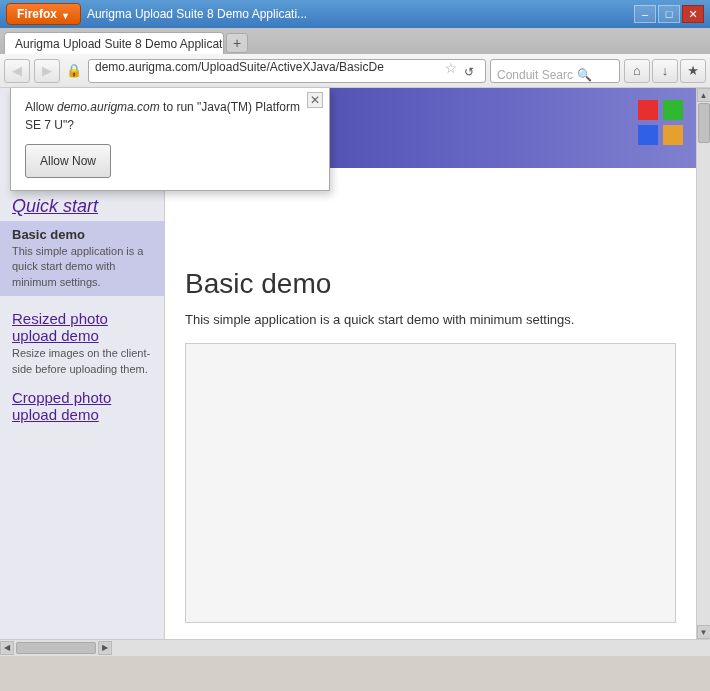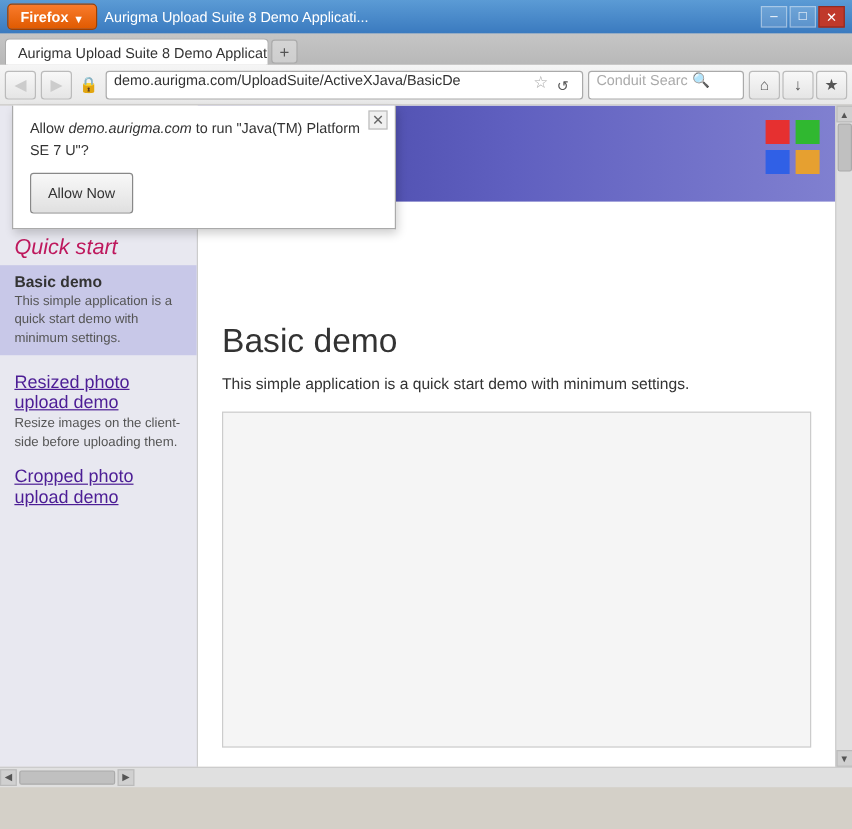--- a/index.html
+++ b/index.html
@@ -158,21 +158,21 @@
       cursor: pointer;
       font-size: 12px;
     }
     .search-bar {
       width: 130px;
       height: 24px;
       border: 1px solid #aaa;
       border-radius: 3px;
       background: white;
       display: flex;
-      align-items: flex-start;
+      align-items: flex-end;
       padding: 0 6px;
       font-size: 12px;
       color: #aaa;
       gap: 4px;
     }
     .nav-right-btns {
       display: flex;
       gap: 2px;
     }
     .notification-popup {
@@ -230,22 +230,23 @@
       min-width: 165px;
       background: #e8e8f0;
       border-right: 1px solid #ccc;
       padding: 0;
       overflow-y: auto;
       padding-top: 100px; 
     }
     .sidebar-section-title {
       font-style: italic;
       font-size: 18px;
-      color: #be185d;
+      color: #4c1d95;
       padding: 8px 12px 4px;
+      text-decoration: underline;
     }
     .sidebar-item {
       padding: 6px 12px;
       cursor: pointer;
     }
     .sidebar-item.active {
       background: #c8c8e8;
     }
     .sidebar-item-title {
       font-weight: bold;

